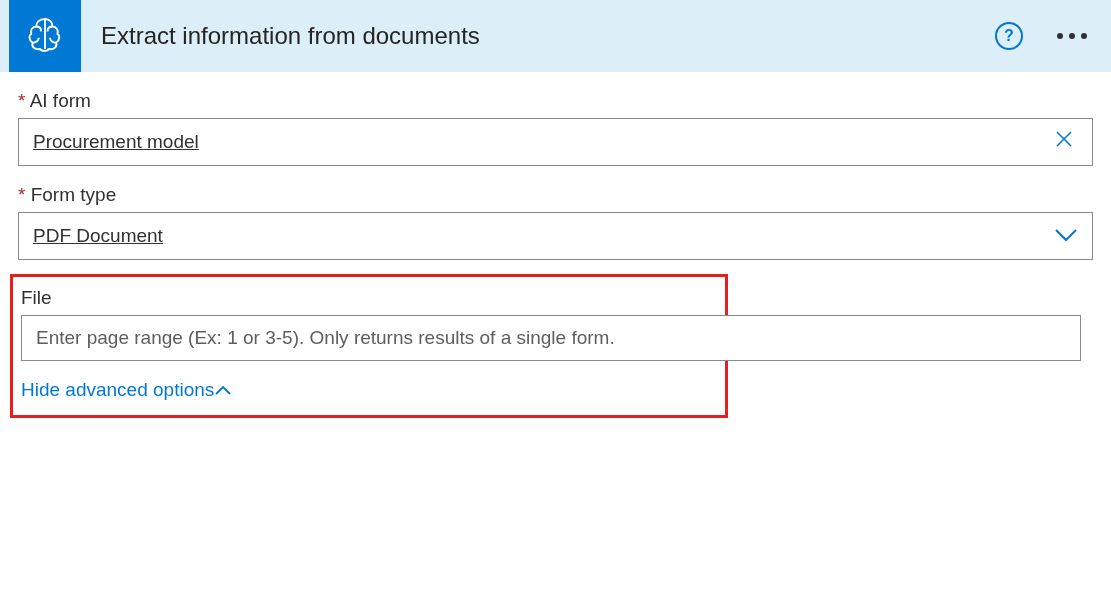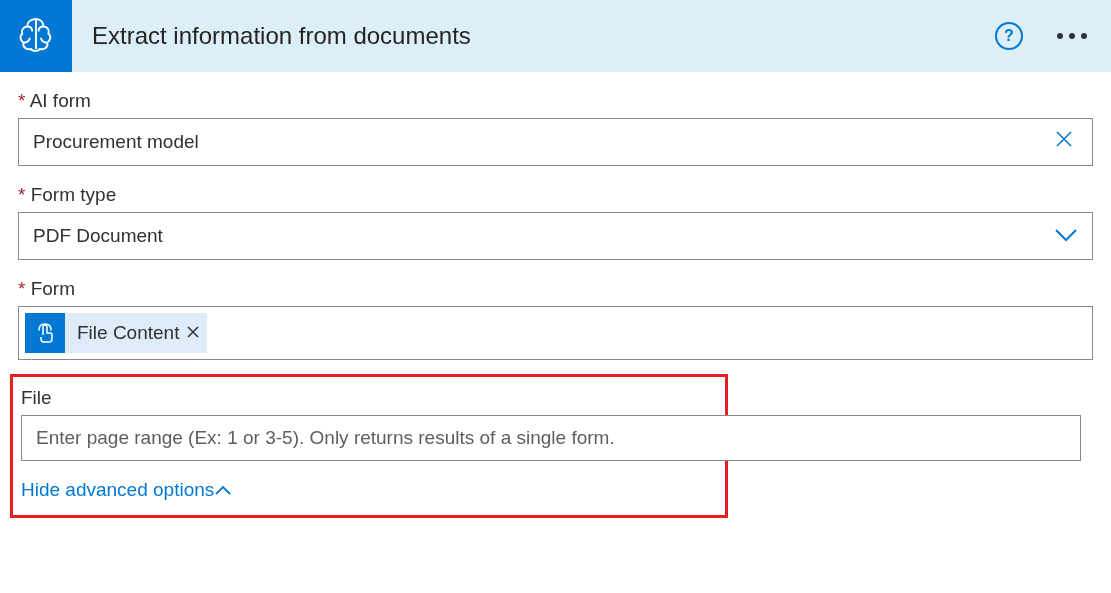--- a/index.html
+++ b/index.html
@@ -15,20 +15,21 @@
       width: 1111px;
       height: 593px;
       overflow: hidden;
     }
     .header {
       background: #DCEEF8;
       display: flex;
       align-items: center;
       height: 72px;
       padding-right: 20px;
+      padding-left: 9px;
     }
     .icon-box {
       width: 72px;
       height: 72px;
       background: #0078D4;
       display: flex;
       align-items: center;
       justify-content: center;
     }
     .brain-icon svg {
@@ -93,20 +94,21 @@
       border: 1px solid #8A8886;
       background: #fff;
       display: flex;
       align-items: center;
       padding: 0 14px;
       font-size: 19px;
       cursor: pointer;
     }
     .input-box .text {
       flex: 1;
+      text-decoration: underline;
     }
     .clear-x {
       color: #0078D4;
       font-size: 22px;
       cursor: pointer;
       padding: 0 4px;
     }
     .chevron {
       color: #0078D4;
       cursor: pointer;
@@ -232,41 +234,20 @@
     <div class="input-box">
       <span class="text">PDF Document</span>
       <span class="chevron">
         <svg width="24" height="14" viewBox="0 0 24 14">
             <path d="M2 2 L12 12 L22 2" stroke="#0078D4" stroke-width="2" fill="none"></path>
           </svg>
       </span>
     </div>
   </div>
 
-  <div class="field">
-    <label class="field-label">
-      <span class="required">*</span> <span>Form</span>
-    </label>
-    <div class="token-box">
-      <div class="token">
-        <div class="token-icon">
-          <svg width="24" height="24" viewBox="0 0 24 24" fill="none" stroke="#ffffff" stroke-width="1.5">
-            <path d="M10 14 L10 6 C10 4.5 11 4 12 4 C13 4 14 4.5 14 6 L14 12 L17 12 C18.5 12 19 13 19 14 L19 18 C19 20 17.5 21 16 21 L11 21 C9.5 21 8 20 8 18 L8 16"></path>
-            <path d="M6 9 C6 5 8 3 12 3 C16 3 18 5 18 9" stroke-linecap="round"></path>
-          </svg>
-        </div>
-        <span class="token-text">File Content</span>
-        <span class="token-remove">
-          <svg width="12" height="12" viewBox="0 0 12 12">
-              <path d="M1 1 L11 11 M11 1 L1 11" stroke="#323130" stroke-width="1.5" fill="none"></path>
-            </svg>
-        </span>
-      </div>
-    </div>
-  </div>
 
   <div class="highlight-box">
     <div class="pages-label">File</div>
     <input class="pages-input" type="text" placeholder="Enter page range (Ex: 1 or 3-5). Only returns results of a single form." style="">
     <div class="toggle-link">
       <span>Hide advanced options</span>
       <span class="chevron-up">
         <svg width="18" height="11" viewBox="0 0 18 11">
             <path d="M2 9 L9 2 L16 9" stroke="#0078D4" stroke-width="1.8" fill="none"></path>
           </svg>

